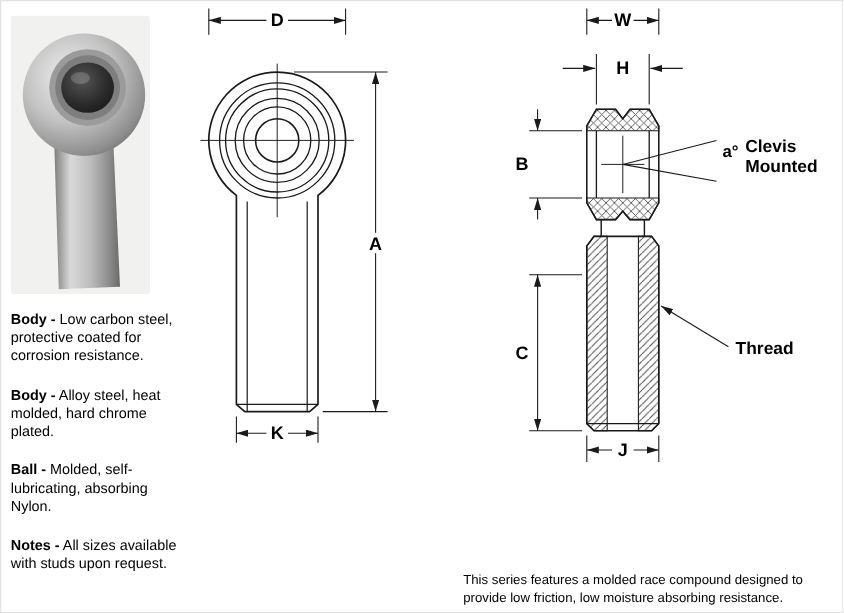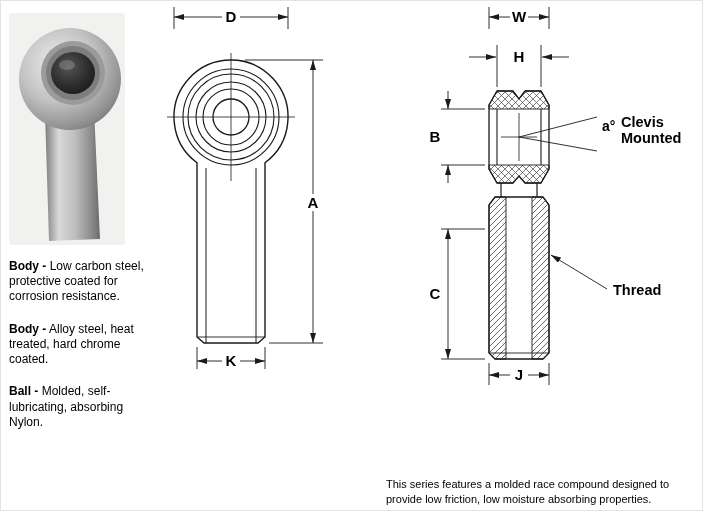--- a/index.html
+++ b/index.html
@@ -166,22 +166,23 @@
       <text x="98" y="379" font-size="15" text-anchor="middle">J</text>
       <text x="181" y="130" font-size="14">a°</text>
       <text x="200" y="126" font-size="14.5">Clevis</text>
       <text x="200" y="142" font-size="14.5">Mounted</text>
       <text x="192" y="294" font-size="14.5">Thread</text>
     </g>
   </svg>
 
   <div class="materials">
     <p class="spec"><b>Body -</b><span> Low carbon steel, protective coated for corrosion resistance.</span></p>
-    <p class="spec"><b>Body -</b><span> Alloy steel, heat treated, hard chrome coated.</span></p>
+    <p class="spec"><b>Body -</b><span> Alloy steel, heat molded, hard chrome plated.</span></p>
     <p class="spec"><b>Ball -</b><span> Molded, self-lubricating, absorbing Nylon.</span></p>
+    <p class="spec"><b>Notes -</b><span> All sizes available with studs upon request.</span></p>
   </div>
 
   <div class="footer">
     <div>This series features a molded race compound designed to</div>
-    <div>provide low friction, low moisture absorbing properties.</div>
+    <div>provide low friction, low moisture absorbing resistance.</div>
   </div>
 
 </div>
 
 </body></html>

